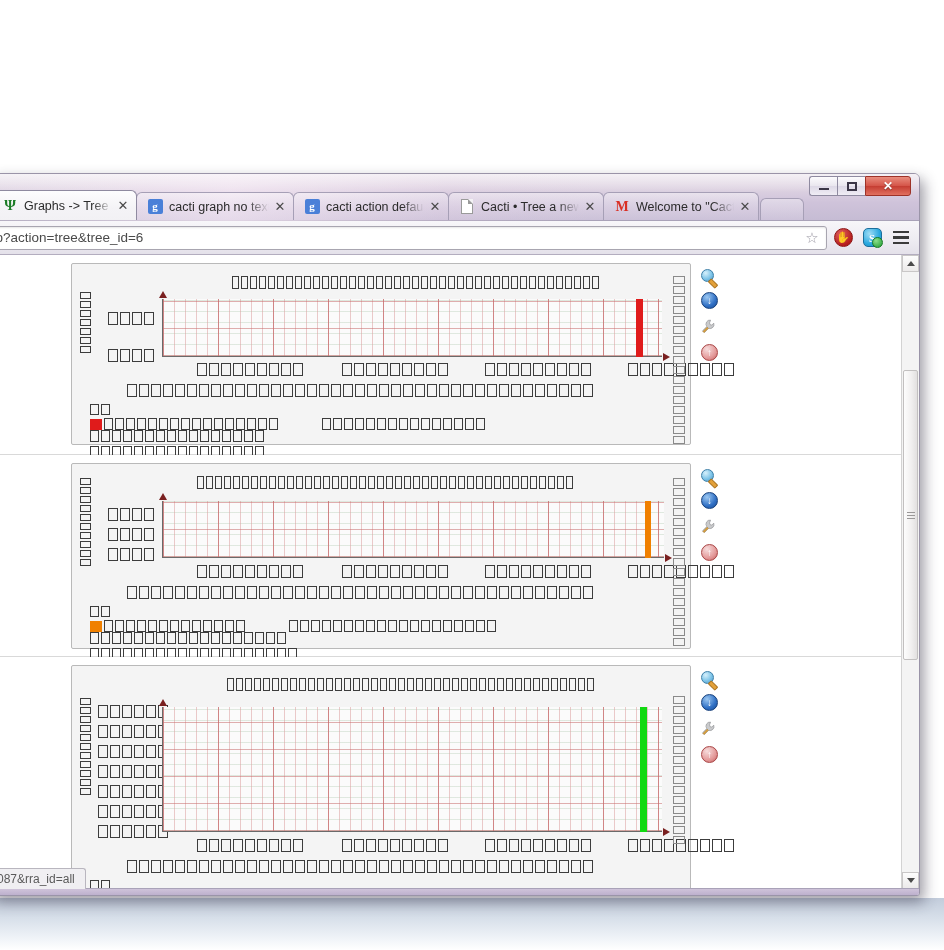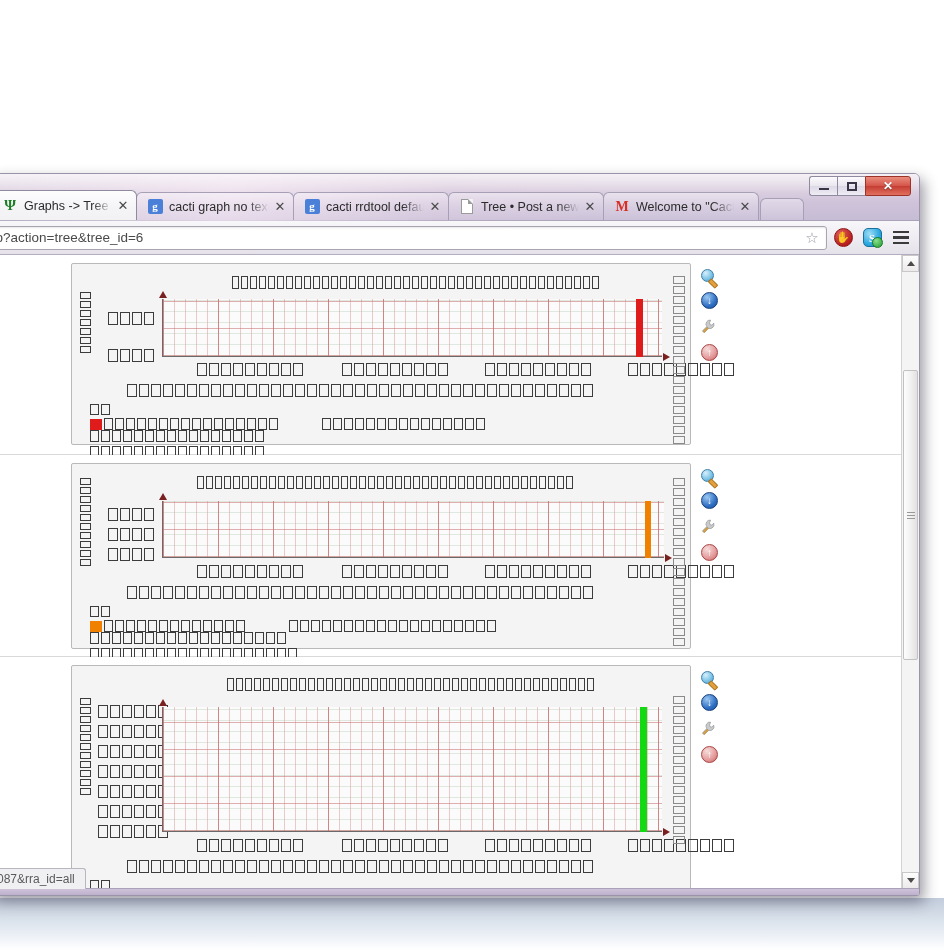--- a/index.html
+++ b/index.html
@@ -397,29 +397,29 @@
             <span class="fav-google" style="display:flex;align-items:center;justify-content:center;">g</span>
           </span>
         <span class="tab-title">cacti graph no text</span>
         <span class="tab-close">✕</span>
       </div>
 
       <div class="tab" style="width:156px;">
         <span class="tab-favicon">
             <span class="fav-google" style="display:flex;align-items:center;justify-content:center;">g</span>
           </span>
-        <span class="tab-title">cacti rrdtool defau</span>
+        <span class="tab-title">cacti action defau</span>
         <span class="tab-close">✕</span>
       </div>
 
       <div class="tab" style="width:156px;">
         <span class="tab-favicon">
             <span class="fav-doc"></span>
           </span>
-        <span class="tab-title">Tree • Post a new</span>
+        <span class="tab-title">Cacti • Tree a new</span>
         <span class="tab-close">✕</span>
       </div>
 
       <div class="tab" style="width:156px;">
         <span class="tab-favicon fav-gmail">M</span>
         <span class="tab-title">Welcome to "Cacti</span>
         <span class="tab-close">✕</span>
       </div>
 
       <div id="tab-newtab"></div>

